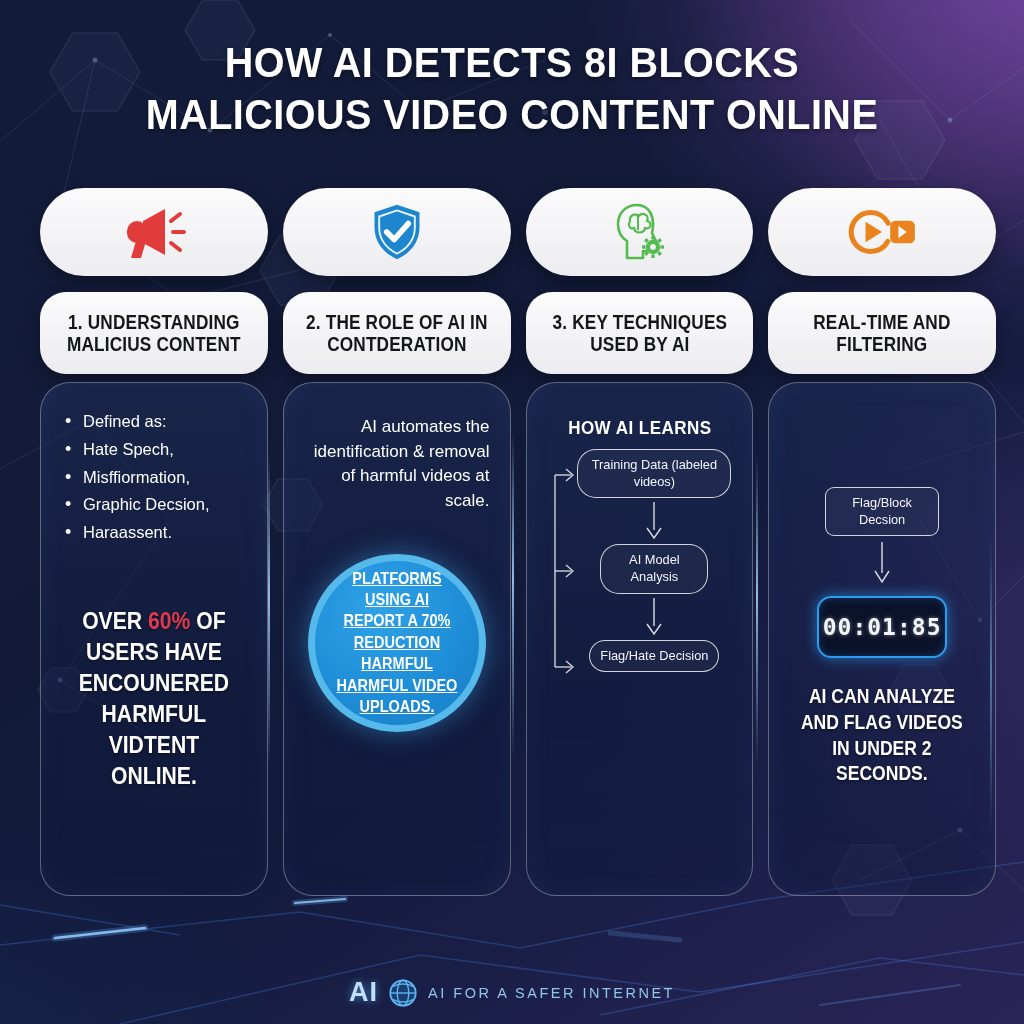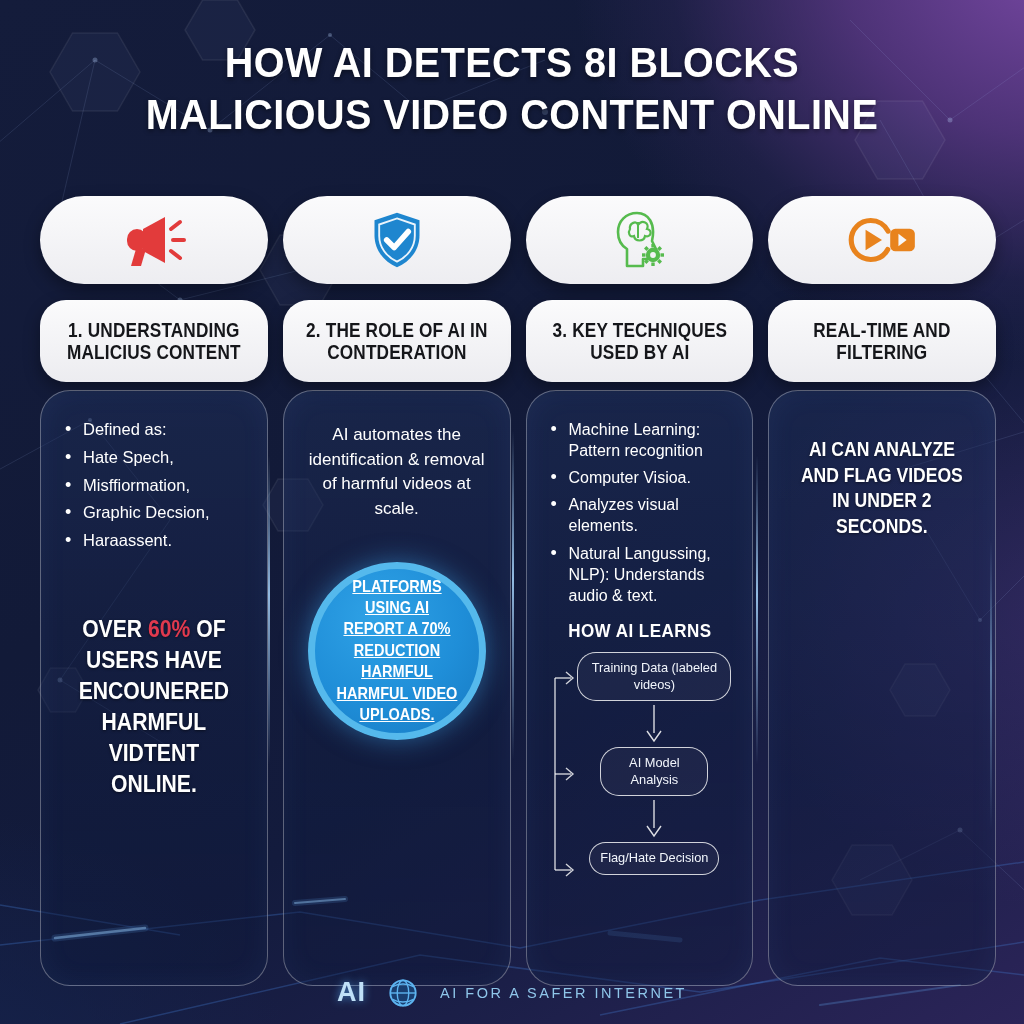--- a/index.html
+++ b/index.html
@@ -13,40 +13,40 @@
       linear-gradient(148deg,#141c3b 0%,#121a38 40%,#131b3d 62%,#1b1f48 78%,#2b2458 100%);
   }
   svg{display:block}
   .bg-deco{position:absolute;inset:0;pointer-events:none}
 
   
   .title{position:absolute;top:36px;left:0;width:100%;text-align:center;
     font-weight:700;font-size:43px;line-height:1.22;letter-spacing:.5px;
     transform:scaleX(.92);text-shadow:0 2px 6px rgba(0,0,0,.45);}
   
-  .cols{position:absolute;left:40px;top:196px;width:956px;display:grid;
+  .cols{position:absolute;left:40px;top:188px;width:956px;display:grid;
     grid-template-columns:repeat(4,1fr);column-gap:15px;}
   .icon-pill{height:88px;border-radius:44px;background:linear-gradient(180deg,#fbfbfc,#ededf1);
     display:flex;align-items:center;justify-content:center;margin-bottom:16px;
     box-shadow:0 6px 16px rgba(0,0,0,.35);}
   .title-pill{height:82px;border-radius:26px;background:linear-gradient(180deg,#fbfbfc,#ececf0);
     display:flex;align-items:center;justify-content:center;margin-bottom:8px;padding:0 8px;
     box-shadow:0 6px 16px rgba(0,0,0,.35);}
   .title-pill .hd{display:inline-block;transform:scaleX(.86);color:#15161a;font-weight:700;
     font-size:20px;line-height:1.12;text-align:center;text-transform:uppercase;letter-spacing:.2px;}
-  .panel{height:596px;border-radius:30px;border:1.5px solid rgba(255,255,255,.32);
+  .panel{height:514px;border-radius:30px;border:1.5px solid rgba(255,255,255,.32);
     background:linear-gradient(180deg,rgba(34,52,98,.42) 0%,rgba(18,30,66,.44) 60%,rgba(14,24,56,.40) 100%);
     box-shadow:inset 0 0 30px rgba(120,170,255,.06);
     padding:20px 14px;box-sizing:border-box;position:relative;}
 
   
   .bullets{list-style:none;margin:8px 0 0 0;padding:0 0 0 8px;font-size:16.5px;line-height:1.32;}
   .bullets li{position:relative;padding-left:20px;margin:6px 0;}
   .bullets li::before{content:"•";position:absolute;left:2px;top:-1px;font-size:18px;color:#fff;}
-  .para{margin-top:12px;text-align:center;font-size:17px;line-height:1.45;padding:0 6px;}
+  .para{margin-top:12px;text-align:right;font-size:17px;line-height:1.45;padding:0 6px;}
   .stat{font-weight:700;text-transform:uppercase;text-align:center;transform:scaleX(.9);
     line-height:1.32;text-shadow:0 1px 3px rgba(0,0,0,.5);}
   .hl{color:#e0394e;}
 
   
   .circle{width:178px;height:178px;border-radius:50%;margin:40px auto 0;
     background:radial-gradient(circle at 38% 30%,#2fa2e6 0%,#1f8ed8 55%,#177ac2 100%);
     border:7px solid #55b9ec;box-shadow:0 0 26px rgba(60,160,230,.5);
     display:flex;align-items:center;justify-content:center;box-sizing:border-box;text-decoration:underline;}
   .circle .ct{transform:scaleX(.88);font-weight:700;font-size:16.5px;line-height:1.3;
@@ -72,21 +72,21 @@
   .timer .digits{font-family:"DejaVu Sans Mono",monospace;font-weight:700;font-size:23px;
     letter-spacing:1px;color:#f2f6fa;text-shadow:0 0 4px rgba(255,255,255,.45);}
   .c4stat{margin-top:26px;font-size:19.5px;}
 
   
   .streak{position:absolute;width:2px;background:linear-gradient(180deg,rgba(140,195,255,0) 0%,rgba(170,215,255,.85) 45%,rgba(140,195,255,0) 100%);
     filter:blur(.4px);}
 
   
   .footer{position:absolute;left:0;bottom:16px;width:100%;display:flex;align-items:center;
-    justify-content:center;gap:22px;}
+    justify-content:center;gap:10px;}
   .logo-ai{font-weight:700;font-size:27px;color:#bfe0f7;letter-spacing:1px;
     text-shadow:0 0 8px rgba(80,160,230,.8);}
   .tagline{font-size:14.5px;letter-spacing:2.5px;color:#8fc6ea;text-transform:uppercase;}
 </style>
 </head>
 <body>
 
 <div class="stage">
 
   <svg class="bg-deco" width="1024" height="1024" viewBox="0 0 1024 1024">
@@ -221,26 +221,20 @@
             </g>
             <circle r="7.2" fill="#56bb4e"></circle>
             <circle r="2.9" fill="#f2f2f4"></circle>
           </g>
         </svg>
       </div>
       <div class="title-pill">
         <span class="hd">3. KEY TECHNIQUES USED BY AI</span>
       </div>
       <div class="panel">
-        <ul class="bullets" style="font-size:16px;">
-          <li>Machine Learning: Pattern recognition</li>
-          <li>Computer Visioa.</li>
-          <li>Analyzes visual elements.</li>
-          <li>Natural Langussing, NLP): Understands audio &amp; text.</li>
-        </ul>
         <div class="flow-title">HOW AI LEARNS</div>
         <div class="flow">
           <svg class="fb-svg" width="34" height="250" viewBox="0 0 34 250">
             <g fill="none" stroke="rgba(255,255,255,0.8)" stroke-width="1.4">
               <path d="M12 26 V218"></path>
               <path d="M12 26 H28"></path>
                 <polyline points="23,20 30,26 23,32"></polyline>
               <path d="M12 122 H28"></path>
                 <polyline points="23,116 30,122 23,128"></polyline>
               <path d="M12 218 H28"></path>
@@ -270,20 +264,30 @@
           <circle cx="27" cy="28" r="19" fill="none" stroke="#e8831d" stroke-width="5" stroke-linecap="round" stroke-dasharray="100 19.4" stroke-dashoffset="-9.7"></circle>
           <polygon points="22,18 38,28 22,38" fill="#e8831d"></polygon>
           <rect x="46" y="17" width="24" height="22" rx="5" fill="#e8831d"></rect>
           <polygon points="54,22 62,28 54,34" fill="#f6f6f8"></polygon>
         </svg>
       </div>
       <div class="title-pill">
         <span class="hd">REAL-TIME AND FILTERING</span>
       </div>
       <div class="panel">
+        <div class="c4mid">
+          <div class="dbox">Flag/Block Decsion</div>
+          <svg class="farrow" width="20" height="44" viewBox="0 0 20 44">
+            <line x1="10" y1="2" x2="10" y2="33" stroke="rgba(255,255,255,0.85)" stroke-width="1.4"></line>
+            <polyline points="3,31 10,42 17,31" fill="none" stroke="rgba(255,255,255,0.85)" stroke-width="1.4"></polyline>
+          </svg>
+          <div class="timer">
+            <span class="digits">00:01:85</span>
+          </div>
+        </div>
         <div class="stat c4stat">AI CAN ANALYZE AND FLAG VIDEOS IN UNDER 2 SECONDS.</div>
       </div>
     </div>
 
   </div>
 
   <div class="footer">
     <span class="logo-ai">AI</span>
     <svg width="30" height="30" viewBox="0 0 26 26">
       <circle cx="13" cy="13" r="11" fill="rgba(25,80,135,0.65)" stroke="#5db4f0" stroke-width="1.6"></circle>

